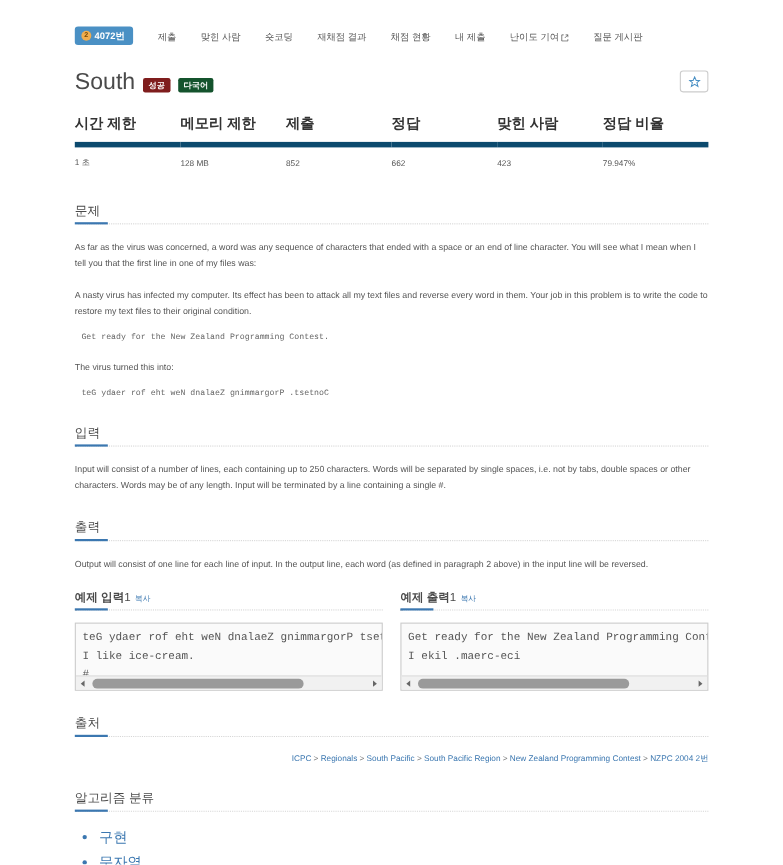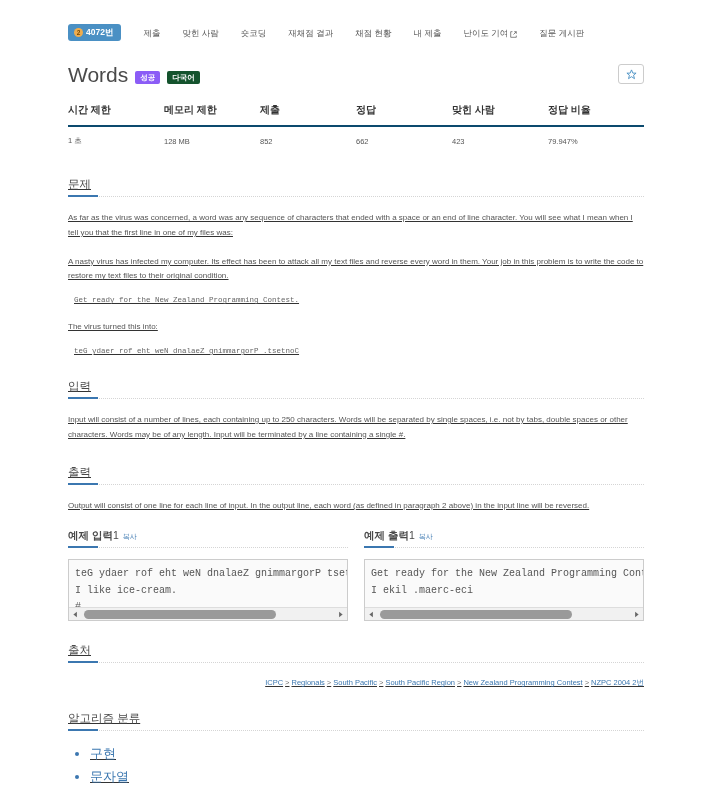--- a/index.html
+++ b/index.html
@@ -76,21 +76,21 @@
   .tag {
     font-size: 7.5px;
     color: #ffffff;
     padding: 3px 5px;
     border-radius: 2px;
     line-height: 1;
     font-weight: bold;
     position: relative;
     top: 3px;
   }
-  .tag.green { background: #8b5cf6; }
+  .tag.green { background: #7f1d1d; }
   .tag.gray  { background: #14532d; }
 
   .star-btn {
     width: 26px; height: 20px;
     border: 1px solid #cccccc;
     border-radius: 3px;
     background: #ffffff;
     display: flex; align-items: center; justify-content: center;
   }
   .star-btn svg { display: block; }
@@ -100,37 +100,37 @@
     margin: 18px 68px 0 68px;
     width: 576px;
     border-collapse: collapse;
     font-size: 7.5px;
   }
   .stats th {
     text-align: left;
     font-weight: bold;
     color: #333333;
     padding: 0 0 8px 0;
-    border-bottom: 2px solid #0c4a6e;
-    font-size: 10px;
+    border-bottom: 5px solid #0c4a6e;
+    font-size: 13px;
   }
   .stats td {
     padding: 9px 0 8px 0;
     color: #555555;
     font-size: 7.5px;
     border-bottom: 1px solid transparent;
   }
   .col1 { width: 96px; }
   .col2 { width: 96px; margin-top: 27px; }
   .col3 { width: 96px; }
   .col4 { width: 96px; }
   .col5 { width: 96px; }
 
   
-  .section { margin: 0 68px; text-decoration: underline; }
+  .section { margin: 0 68px; }
   .sec-head {
     margin-top: 22px;
     font-size: 11.5px;
     color: #4a4a4a;
     font-weight: normal;
     padding-bottom: 4px;
     position: relative;
     border-bottom: 1px dotted #d5d5d5;
   }
   .sec-head::after {
@@ -286,21 +286,21 @@
         </svg>
       </span>
     </a>
     <a class="nav-item">
       <span>질문 게시판</span>
     </a>
   </div>
 
   <div class="header-row">
     <div class="title-wrap">
-      <h1 class="ptitle">Words</h1>
+      <h1 class="ptitle">South</h1>
       <span class="tag green">성공</span>
       <span class="tag gray">다국어</span>
     </div>
     <div class="star-btn">
       <span>
         <svg width="11" height="11" viewBox="0 0 24 24">
           <path d="M12 2l3 7h7l-5.5 4.5L18.5 21 12 16.8 5.5 21l2-7.5L2 9h7z" fill="none" stroke="#4a90c4" stroke-width="2"></path>
         </svg>
       </span>
     </div>

